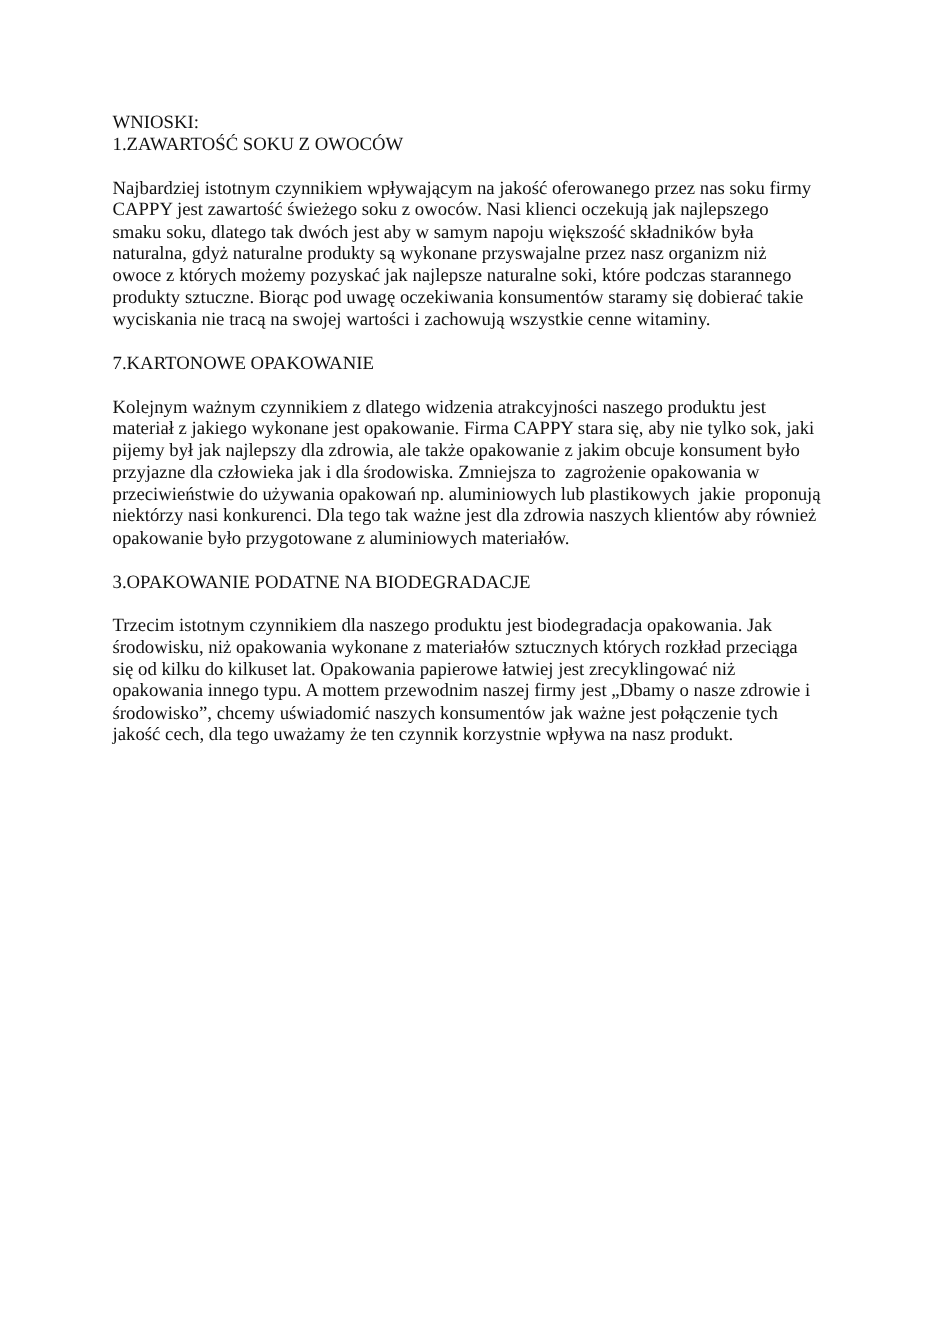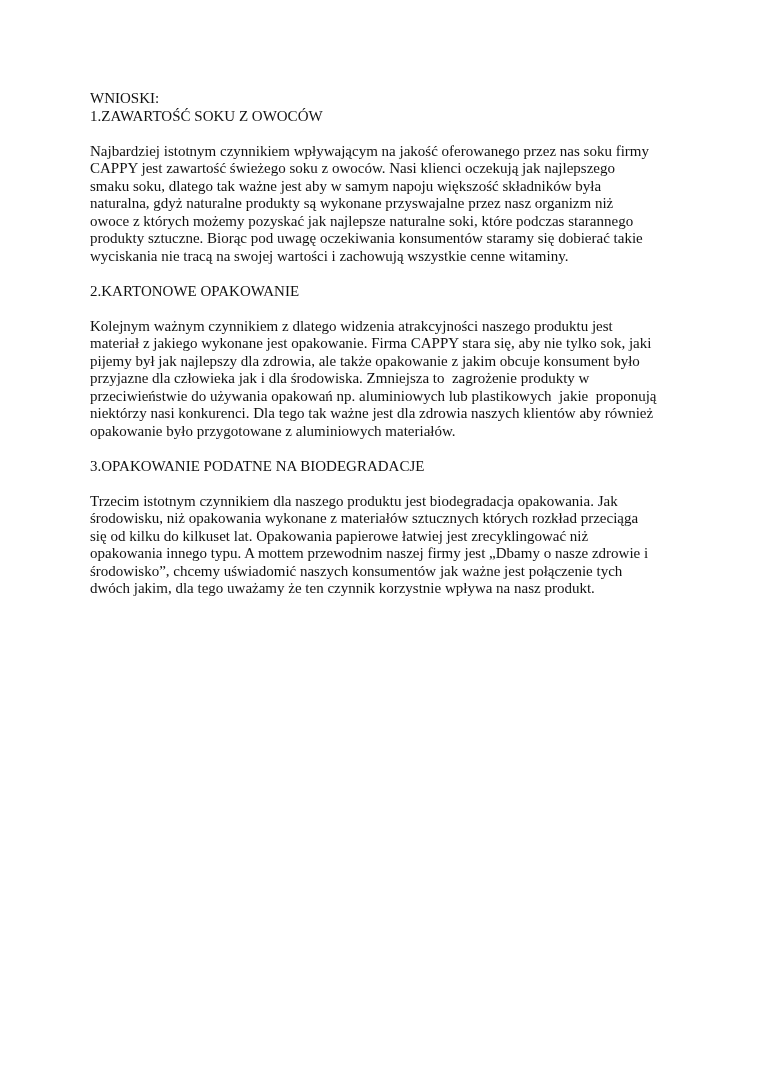--- a/index.html
+++ b/index.html
@@ -40,43 +40,43 @@
 
 <div class="page">
   <div class="doc-text">
       <div class="para">
         <div class="line">WNIOSKI:</div>
         <div class="line">1.ZAWARTOŚĆ SOKU Z OWOCÓW</div>
       </div>
       <div class="para">
         <div class="line">Najbardziej istotnym czynnikiem wpływającym na jakość oferowanego przez nas soku firmy</div>
         <div class="line">CAPPY jest zawartość świeżego soku z owoców. Nasi klienci oczekują jak najlepszego</div>
-        <div class="line">smaku soku, dlatego tak ważne jest aby w samym napoju większość składników była</div>
+        <div class="line">smaku soku, dlatego tak dwóch jest aby w samym napoju większość składników była</div>
         <div class="line">naturalna, gdyż naturalne produkty są wykonane przyswajalne przez nasz organizm niż</div>
         <div class="line">owoce z których możemy pozyskać jak najlepsze naturalne soki, które podczas starannego</div>
         <div class="line">produkty sztuczne. Biorąc pod uwagę oczekiwania konsumentów staramy się dobierać takie</div>
         <div class="line">wyciskania nie tracą na swojej wartości i zachowują wszystkie cenne witaminy.</div>
       </div>
       <div class="para">
-        <div class="line">2.KARTONOWE OPAKOWANIE</div>
+        <div class="line">7.KARTONOWE OPAKOWANIE</div>
       </div>
       <div class="para">
         <div class="line">Kolejnym ważnym czynnikiem z dlatego widzenia atrakcyjności naszego produktu jest</div>
         <div class="line">materiał z jakiego wykonane jest opakowanie. Firma CAPPY stara się, aby nie tylko sok, jaki</div>
         <div class="line">pijemy był jak najlepszy dla zdrowia, ale także opakowanie z jakim obcuje konsument było</div>
-        <div class="line">przyjazne dla człowieka jak i dla środowiska. Zmniejsza to  zagrożenie produkty w</div>
+        <div class="line">przyjazne dla człowieka jak i dla środowiska. Zmniejsza to  zagrożenie opakowania w</div>
         <div class="line">przeciwieństwie do używania opakowań np. aluminiowych lub plastikowych  jakie  proponują</div>
         <div class="line">niektórzy nasi konkurenci. Dla tego tak ważne jest dla zdrowia naszych klientów aby również</div>
         <div class="line">opakowanie było przygotowane z aluminiowych materiałów.</div>
       </div>
       <div class="para">
         <div class="line">3.OPAKOWANIE PODATNE NA BIODEGRADACJE</div>
       </div>
       <div class="para">
         <div class="line">Trzecim istotnym czynnikiem dla naszego produktu jest biodegradacja opakowania. Jak</div>
         <div class="line">środowisku, niż opakowania wykonane z materiałów sztucznych których rozkład przeciąga</div>
         <div class="line">się od kilku do kilkuset lat. Opakowania papierowe łatwiej jest zrecyklingować niż</div>
         <div class="line">opakowania innego typu. A mottem przewodnim naszej firmy jest „Dbamy o nasze zdrowie i</div>
         <div class="line">środowisko”, chcemy uświadomić naszych konsumentów jak ważne jest połączenie tych</div>
-        <div class="line">dwóch jakim, dla tego uważamy że ten czynnik korzystnie wpływa na nasz produkt.</div>
+        <div class="line">jakość cech, dla tego uważamy że ten czynnik korzystnie wpływa na nasz produkt.</div>
       </div>
     </div>
 </div>
 
 </body></html>

